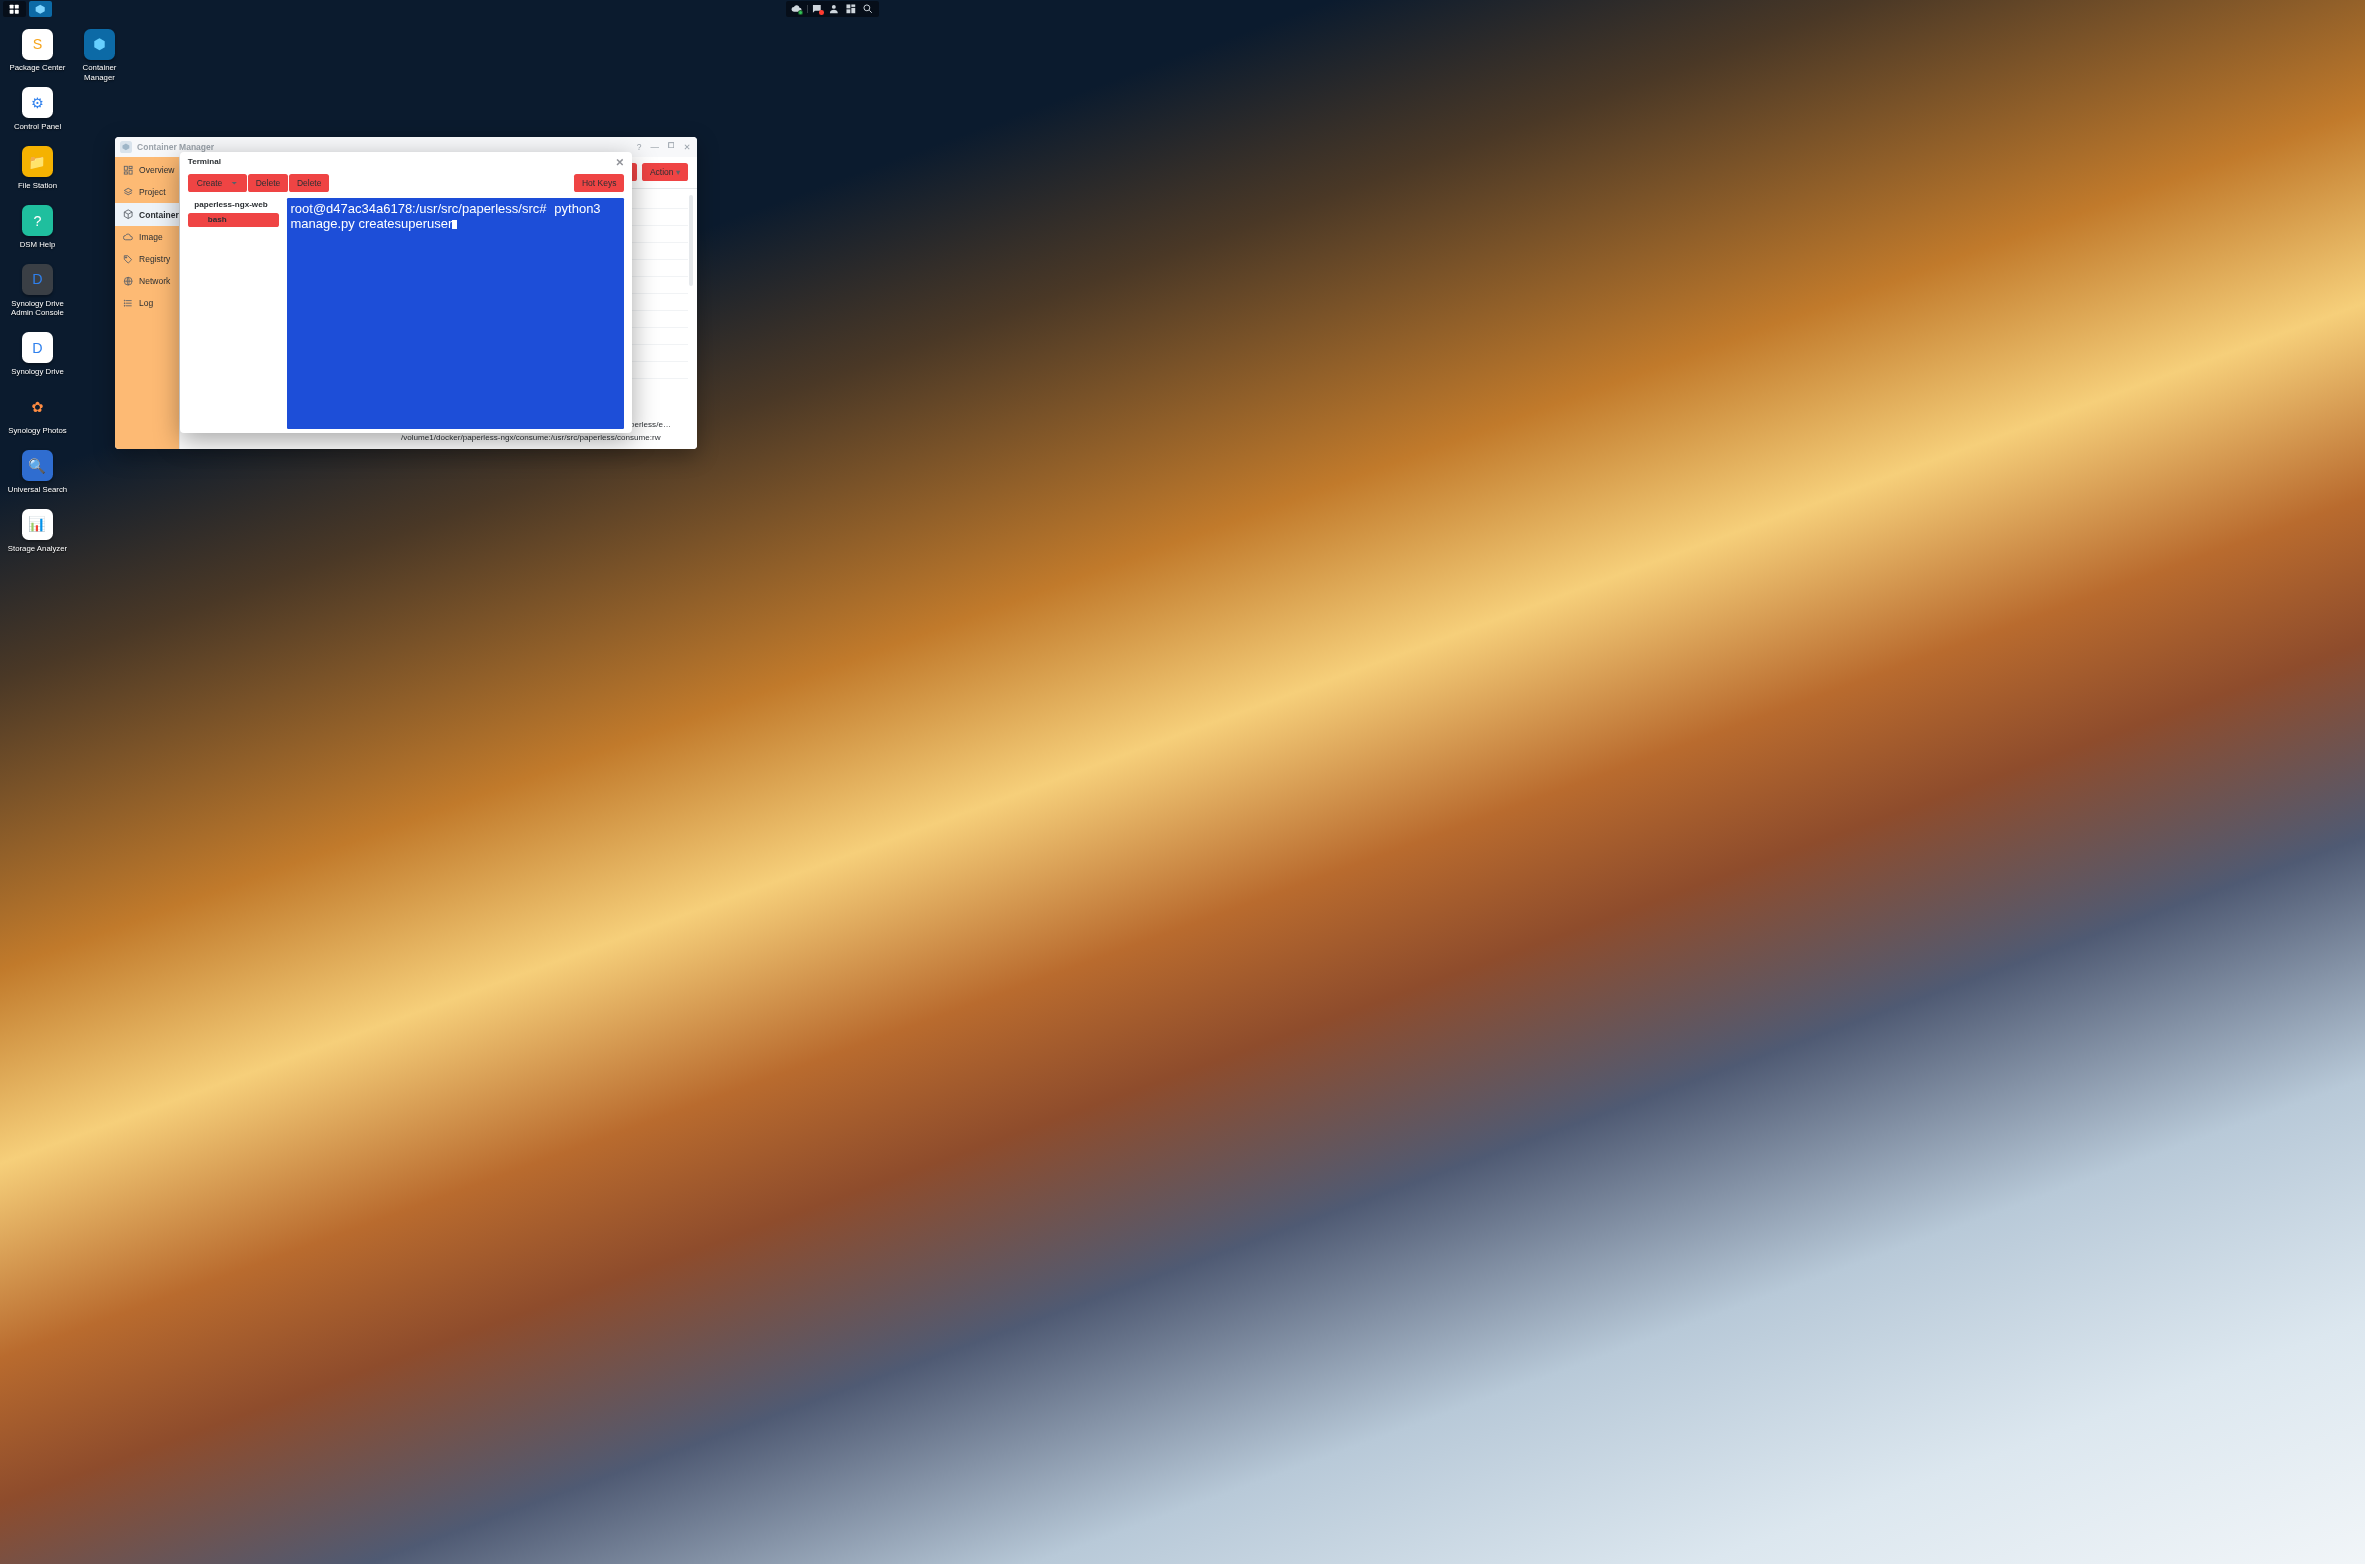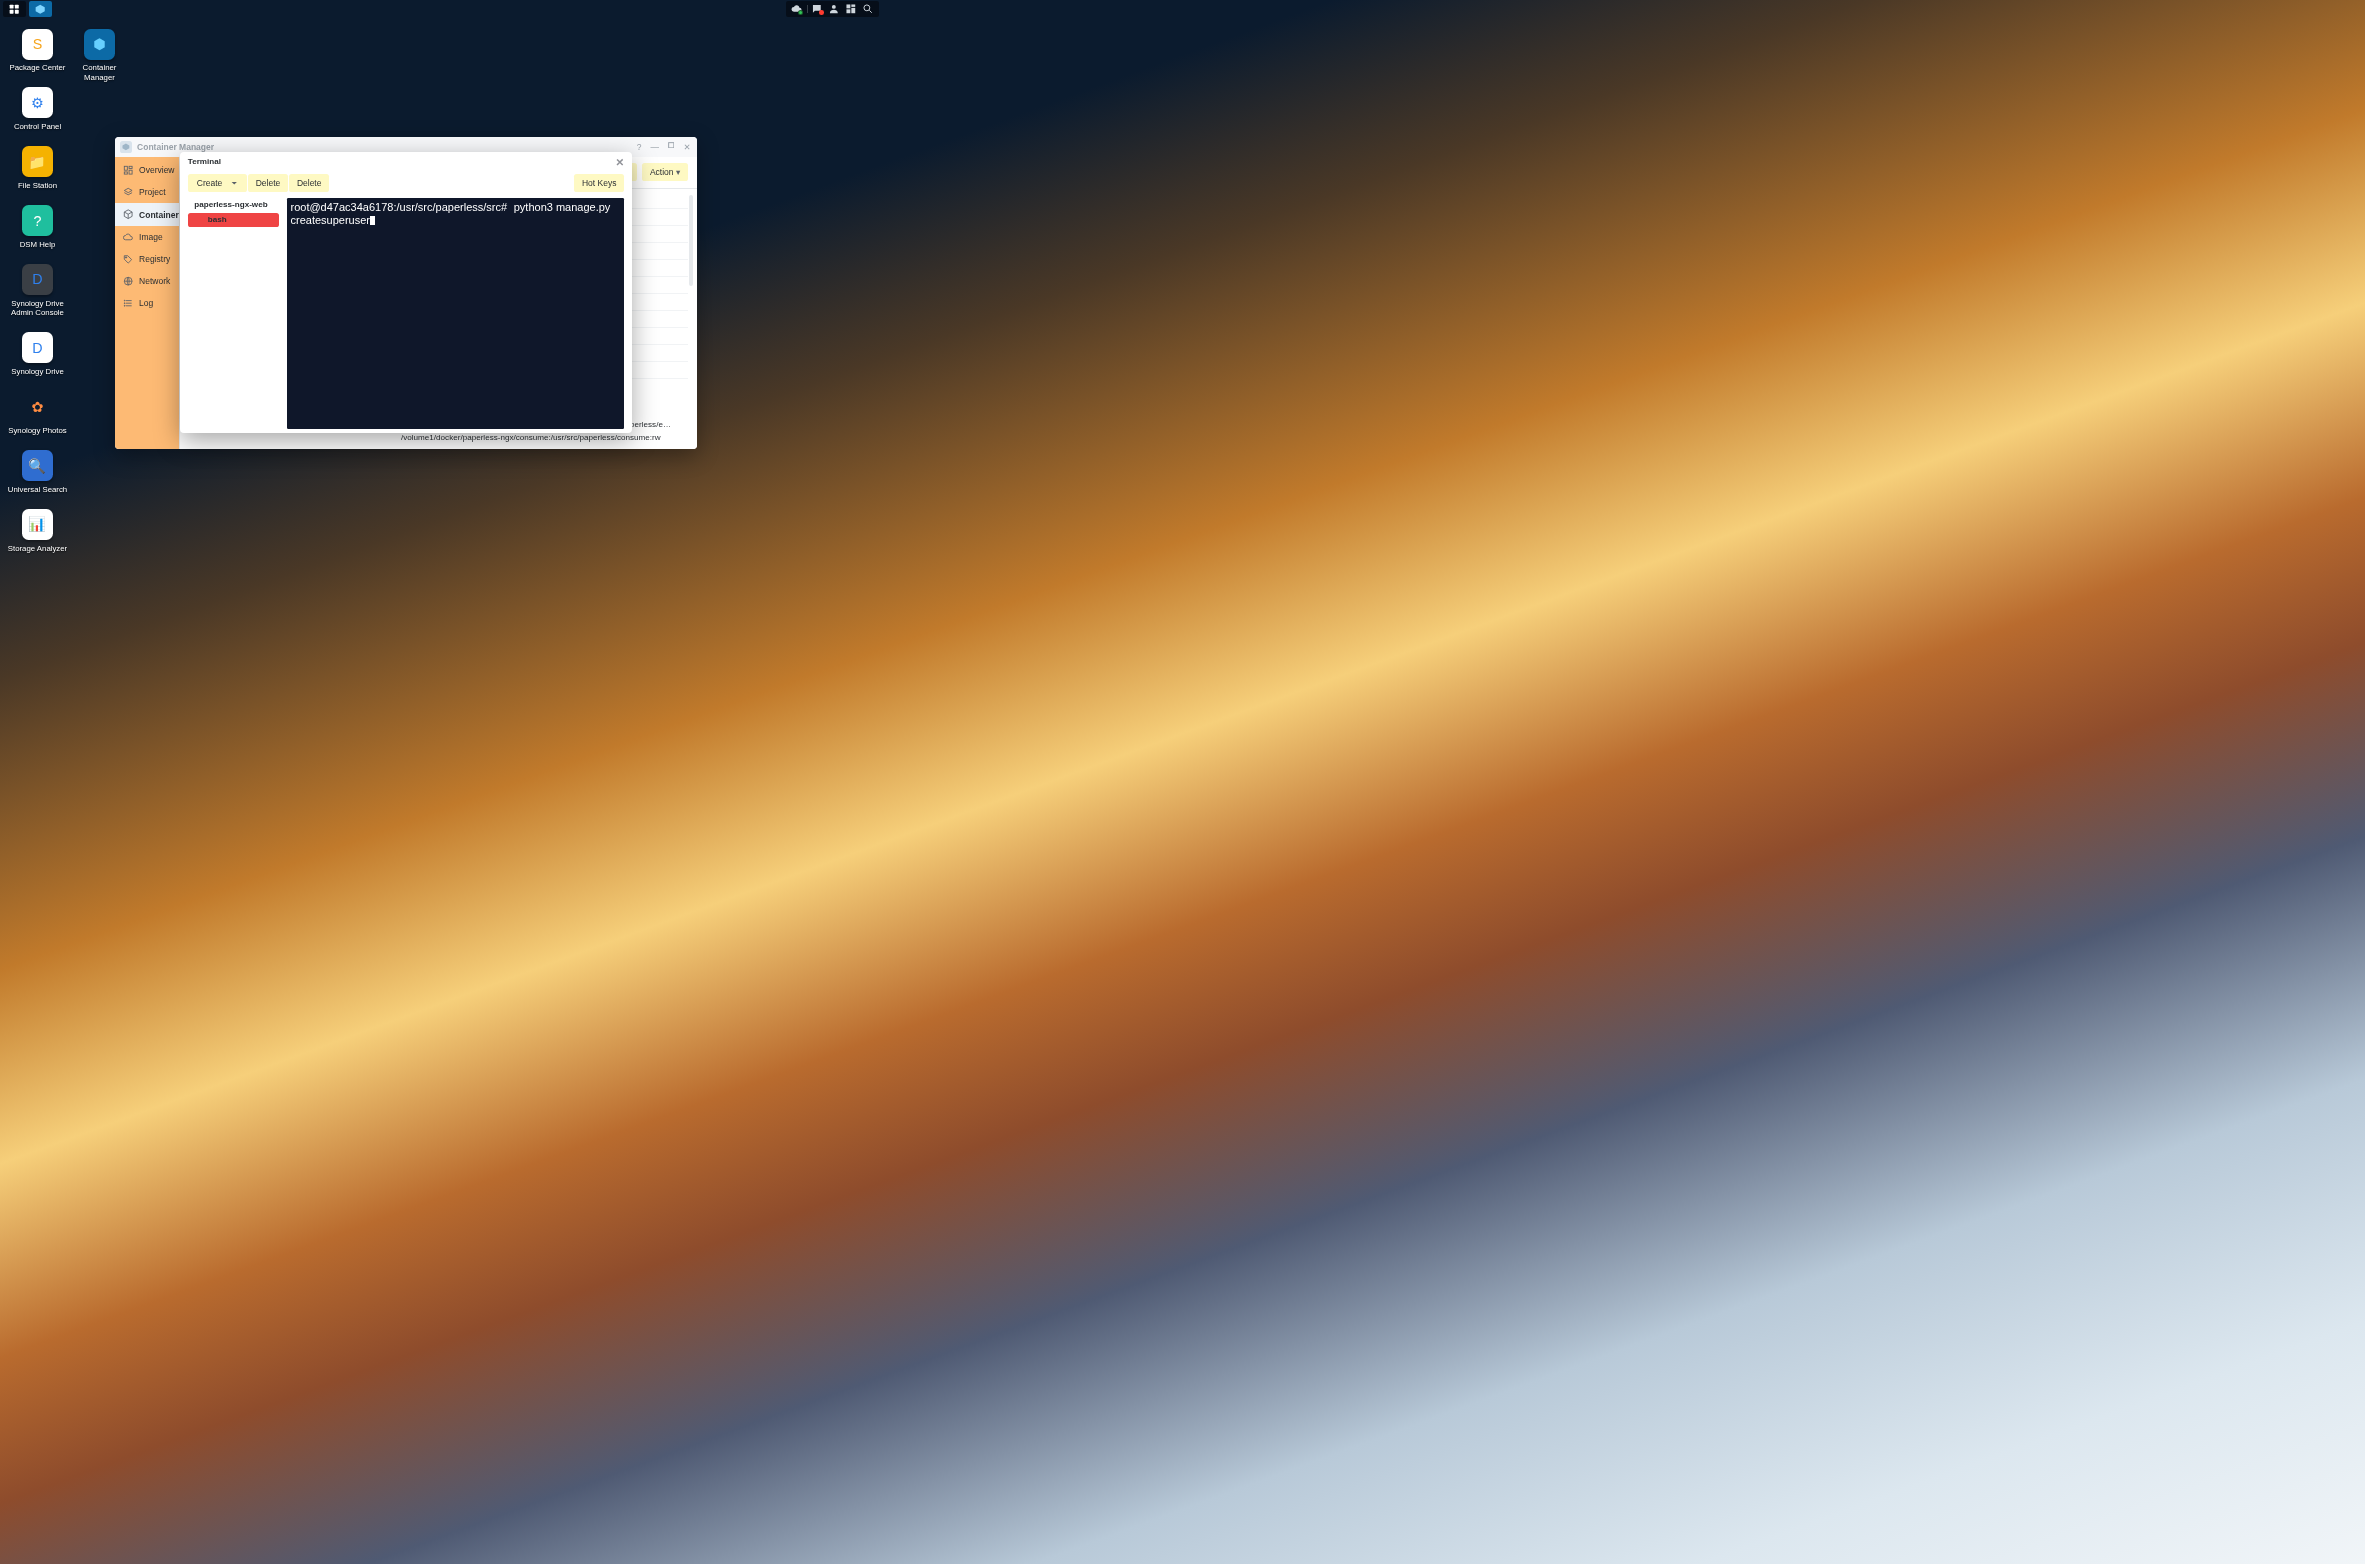--- a/index.html
+++ b/index.html
@@ -119,21 +119,21 @@
     flex: 1; position: relative; background: #fff;
     display: flex; flex-direction: column;
     min-width: 0;
   }
   .toolbar {
     height: 31px;
     display: flex; align-items: center; gap: 5.2px;
     padding: 0 9px;
   }
   .btn {
-    background: #fef9c3; border: none; color: #2b2f33;
+    background: #ef4444; border: none; color: #2b2f33;
     border-radius: 2.6px; padding: 3.9px 7.8px;
     font-size: 8.5px; cursor: pointer;
   }
   .btn.caret::after { content: " \25BE"; color: #5a6068; }
   .spacer { flex: 1; }
   .content-panel {
     flex: 1;
     border-top: 0.7px solid #e5e8eb;
     position: relative;
     overflow: hidden;
@@ -196,25 +196,25 @@
   }
   .sess-item {
     padding: 2.6px 6.5px 2.6px 6.5px;
     border-radius: 2.6px;
     cursor: pointer;
     font-weight: 700;
   }
   .sess-item.active { background: #ef4444; padding-left: 20px; }
   .terminal {
     flex: 1; min-width: 0;
-    background: #0f172a;
+    background: #1d4ed8;
     border-radius: 1.3px;
     padding: 2.6px 3.9px;
     font-family: ui-monospace, "SFMono-Regular", Menlo, Consolas, monospace;
-    font-size: 11px; color: #fff;
+    font-size: 13px; color: #fff;
     position: relative;
     white-space: pre-wrap;
   }
   .term-cursor {
     display: inline-block; width: 4.6px; height: 9px; background: #fff;
     vertical-align: -1.3px;
   }
 
   svg { display: block; }
 </style>

